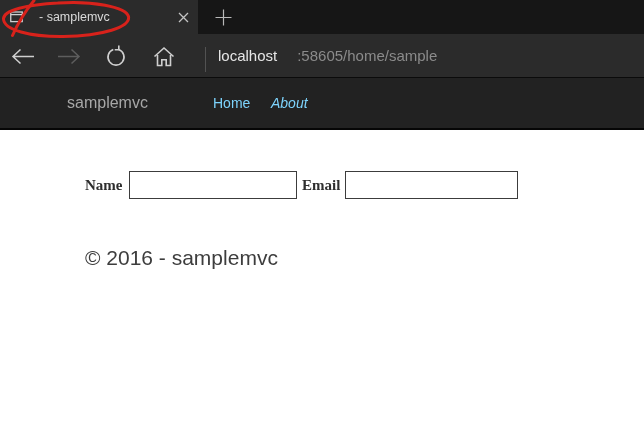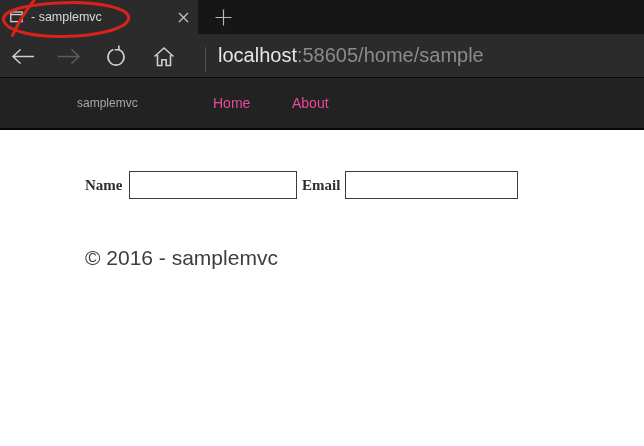--- a/index.html
+++ b/index.html
@@ -17,21 +17,21 @@
     position: absolute; top: 0; left: 0; width: 644px; height: 34px;
     background: #161616;
   }
   .tab {
     position: absolute; top: 0; left: 0; width: 198px; height: 34px;
     background: #2b2b2b;
     display: flex; align-items: center;
   }
   .tab-favicon { margin-left: 10px; display: flex; align-items: center; }
   .tab-title {
-    margin-left: 8px; font-size: 12.5px; color: #d9d9d9;
+    margin-left: 16px; font-size: 12.5px; color: #d9d9d9;
     white-space: nowrap; overflow: hidden; flex: 1;
   }
   .tab-close {
     width: 26px; height: 26px; margin-right: 2px;
     display: flex; align-items: center; justify-content: center;
     background: transparent; border: 0; cursor: default;
   }
   .newtab-btn {
     position: absolute; top: 0; left: 204px; width: 38px; height: 34px;
     display: flex; align-items: center; justify-content: center;
@@ -51,44 +51,44 @@
   .btn-forward { left: 54px; }
   .btn-refresh { left: 101px; }
   .btn-home    { left: 149px; }
   .addr-divider {
     position: absolute; left: 205px; top: 13px; width: 1px; height: 25px;
     background: #525252;
   }
   .url-box {
     position: absolute; left: 218px; top: 0; height: 43px; right: 4px;
     display: flex; align-items: center;
-    font-size: 20px; white-space: nowrap;
+    font-size: 15px; white-space: nowrap;
   }
   .url-host { color: #e6e6e6; }
-  .url-rest { color: #8b8b8b; }
+  .url-rest { color: #8b8b8b; padding-left: 20px; }
 
   
   .navbar {
     position: absolute; top: 77px; left: 0; width: 644px; height: 53px;
     background: #222222;
     border-top: 1px solid #0b0b0b;
     border-bottom: 2px solid #060606;
   }
   .brand {
-    position: absolute; left: 77px; top: 0; height: 50px;
+    position: absolute; left: 67px; top: 0; height: 50px;
     display: flex; align-items: center;
-    font-size: 12px; color: #a7a7a7; text-decoration: none;
+    font-size: 16px; color: #a7a7a7; text-decoration: none;
   }
   .nav-link {
     position: absolute; top: 0; height: 50px;
     display: flex; align-items: center;
-    font-size: 14px; color: #ec4899; text-decoration: none;
+    font-size: 14px; color: #7dd3fc; text-decoration: none;
   }
   .nav-home    { left: 213px; }
-  .nav-about   { left: 292px; }
+  .nav-about   { left: 271px; font-style: italic; }
   .nav-contact { left: 353px; }
 
   
   .form-label {
     position: absolute; top: 177px;
     font-size: 15px; font-weight: bold; color: #2e2e2e; font-family: Liberation Serif, serif;
   }
   .label-name  { left: 85px; }
   .label-email { left: 302px; }
   .text-input {

